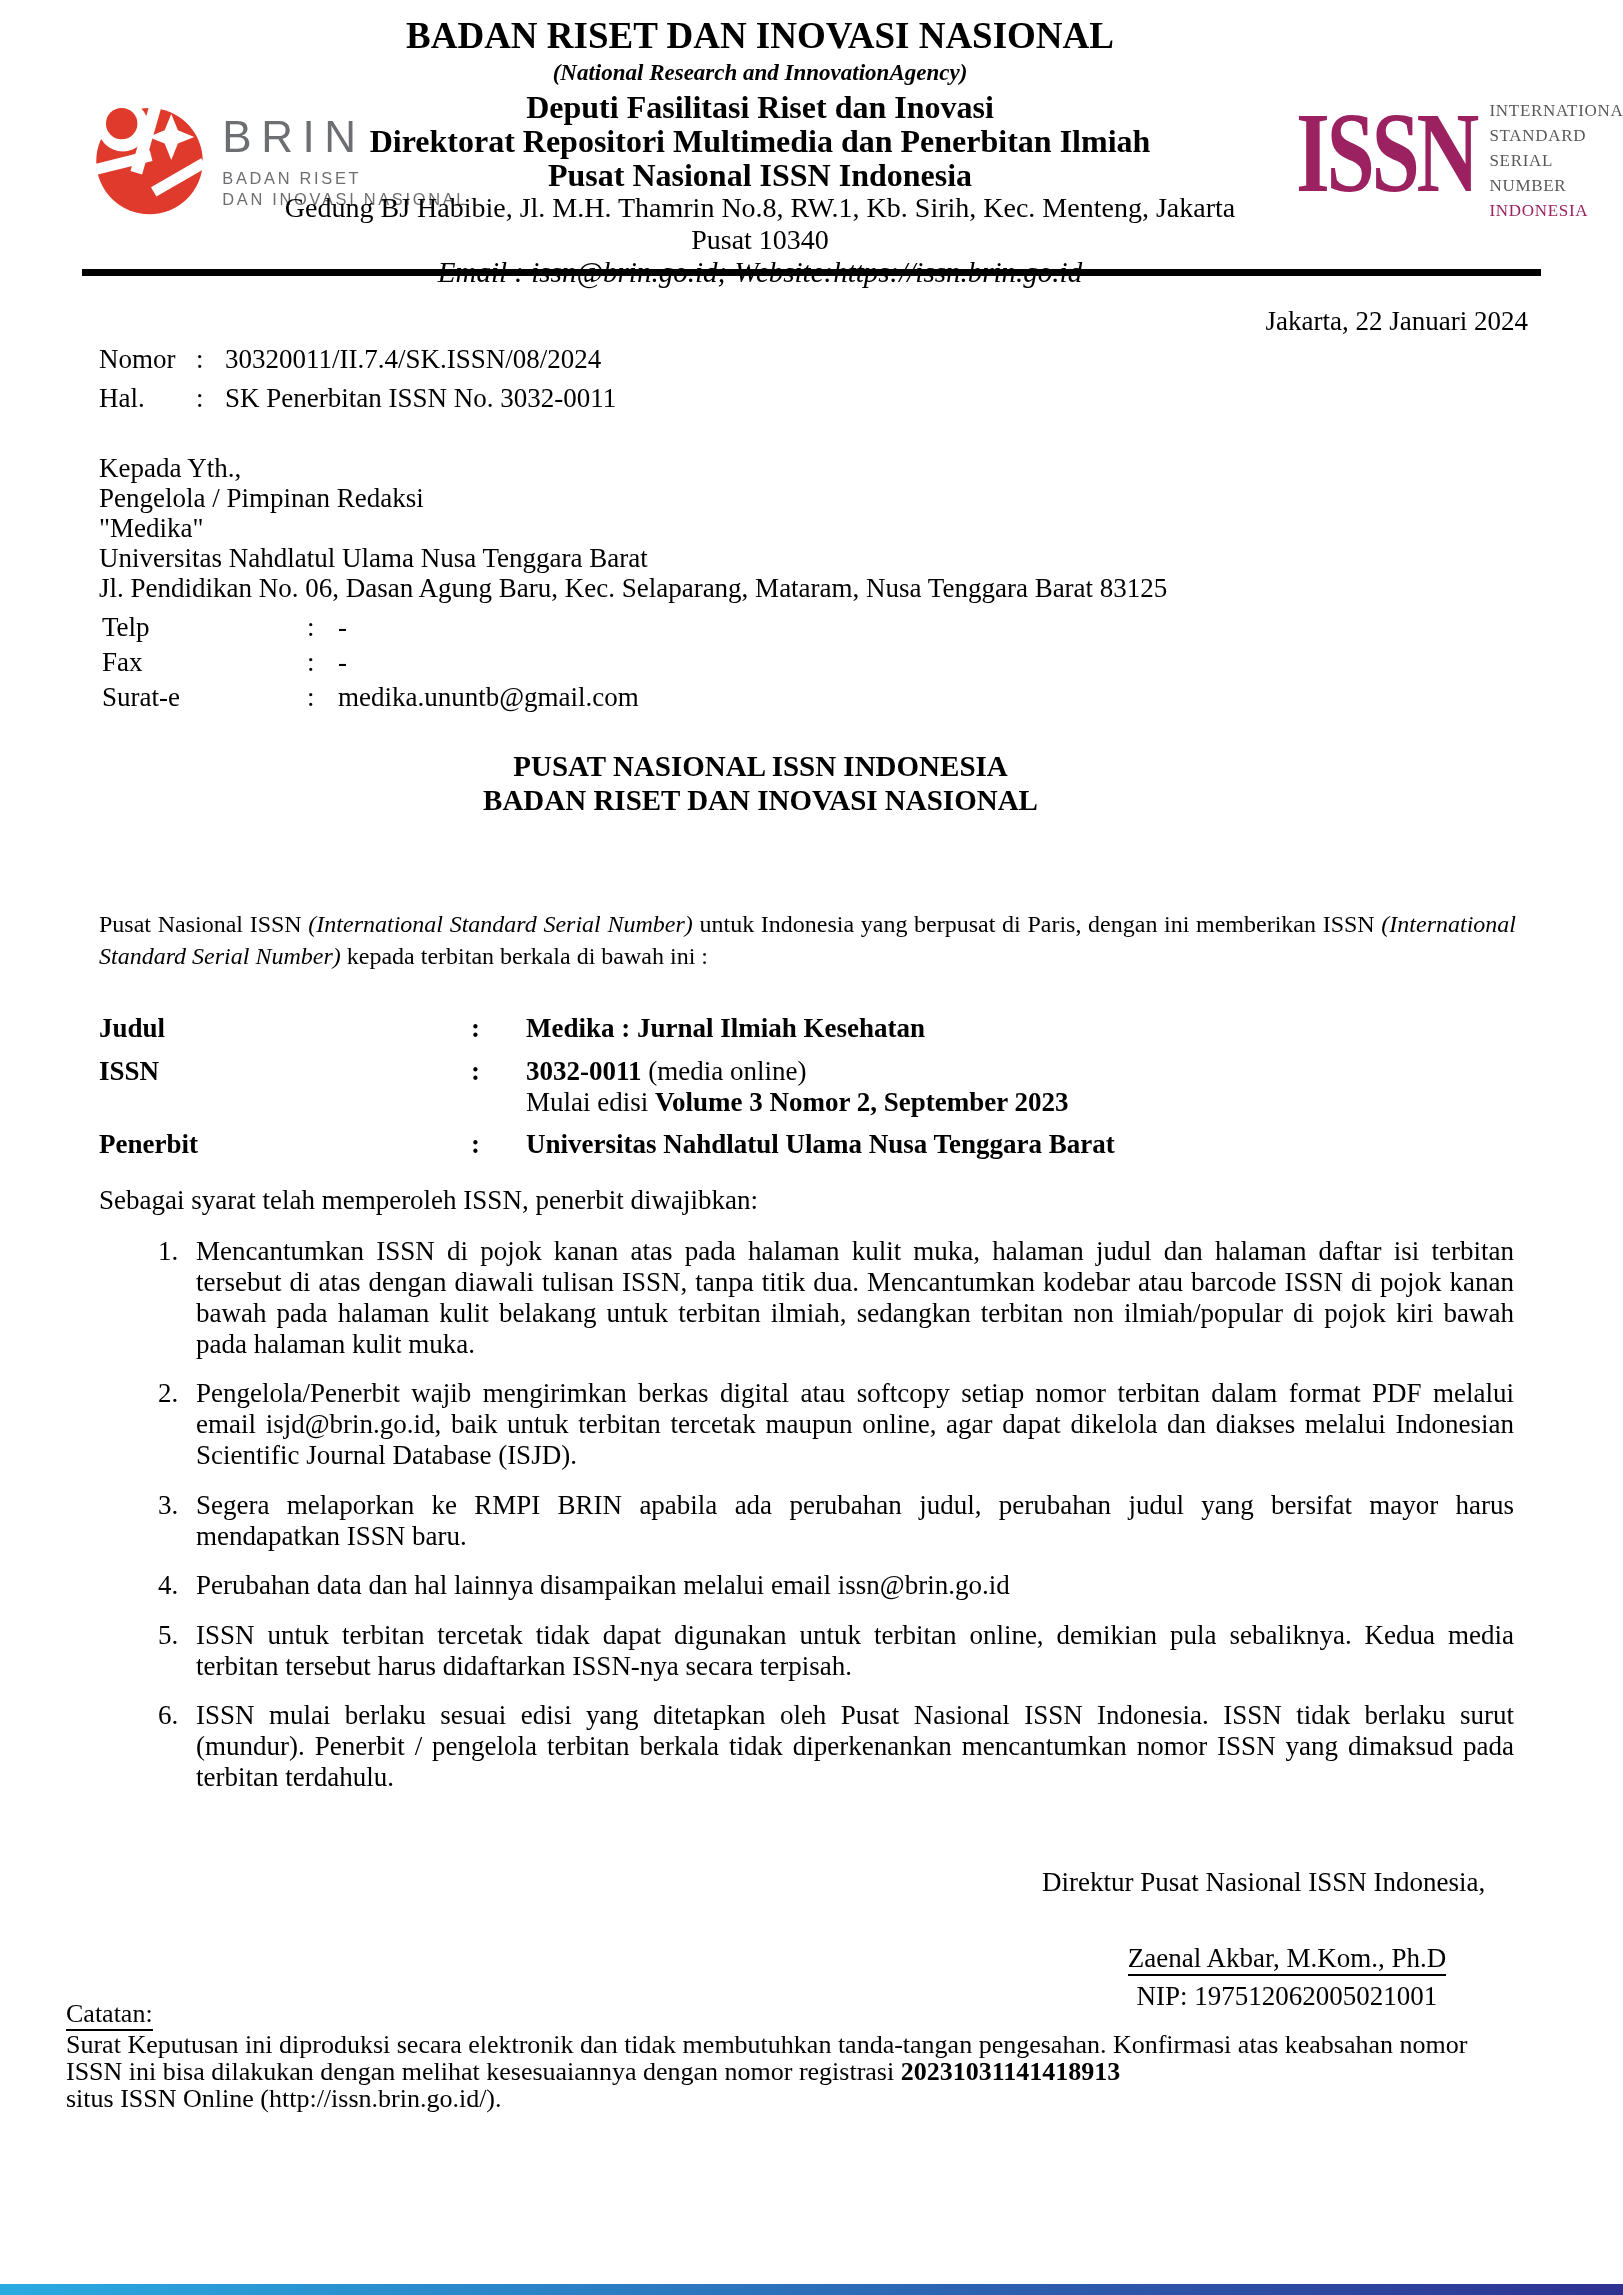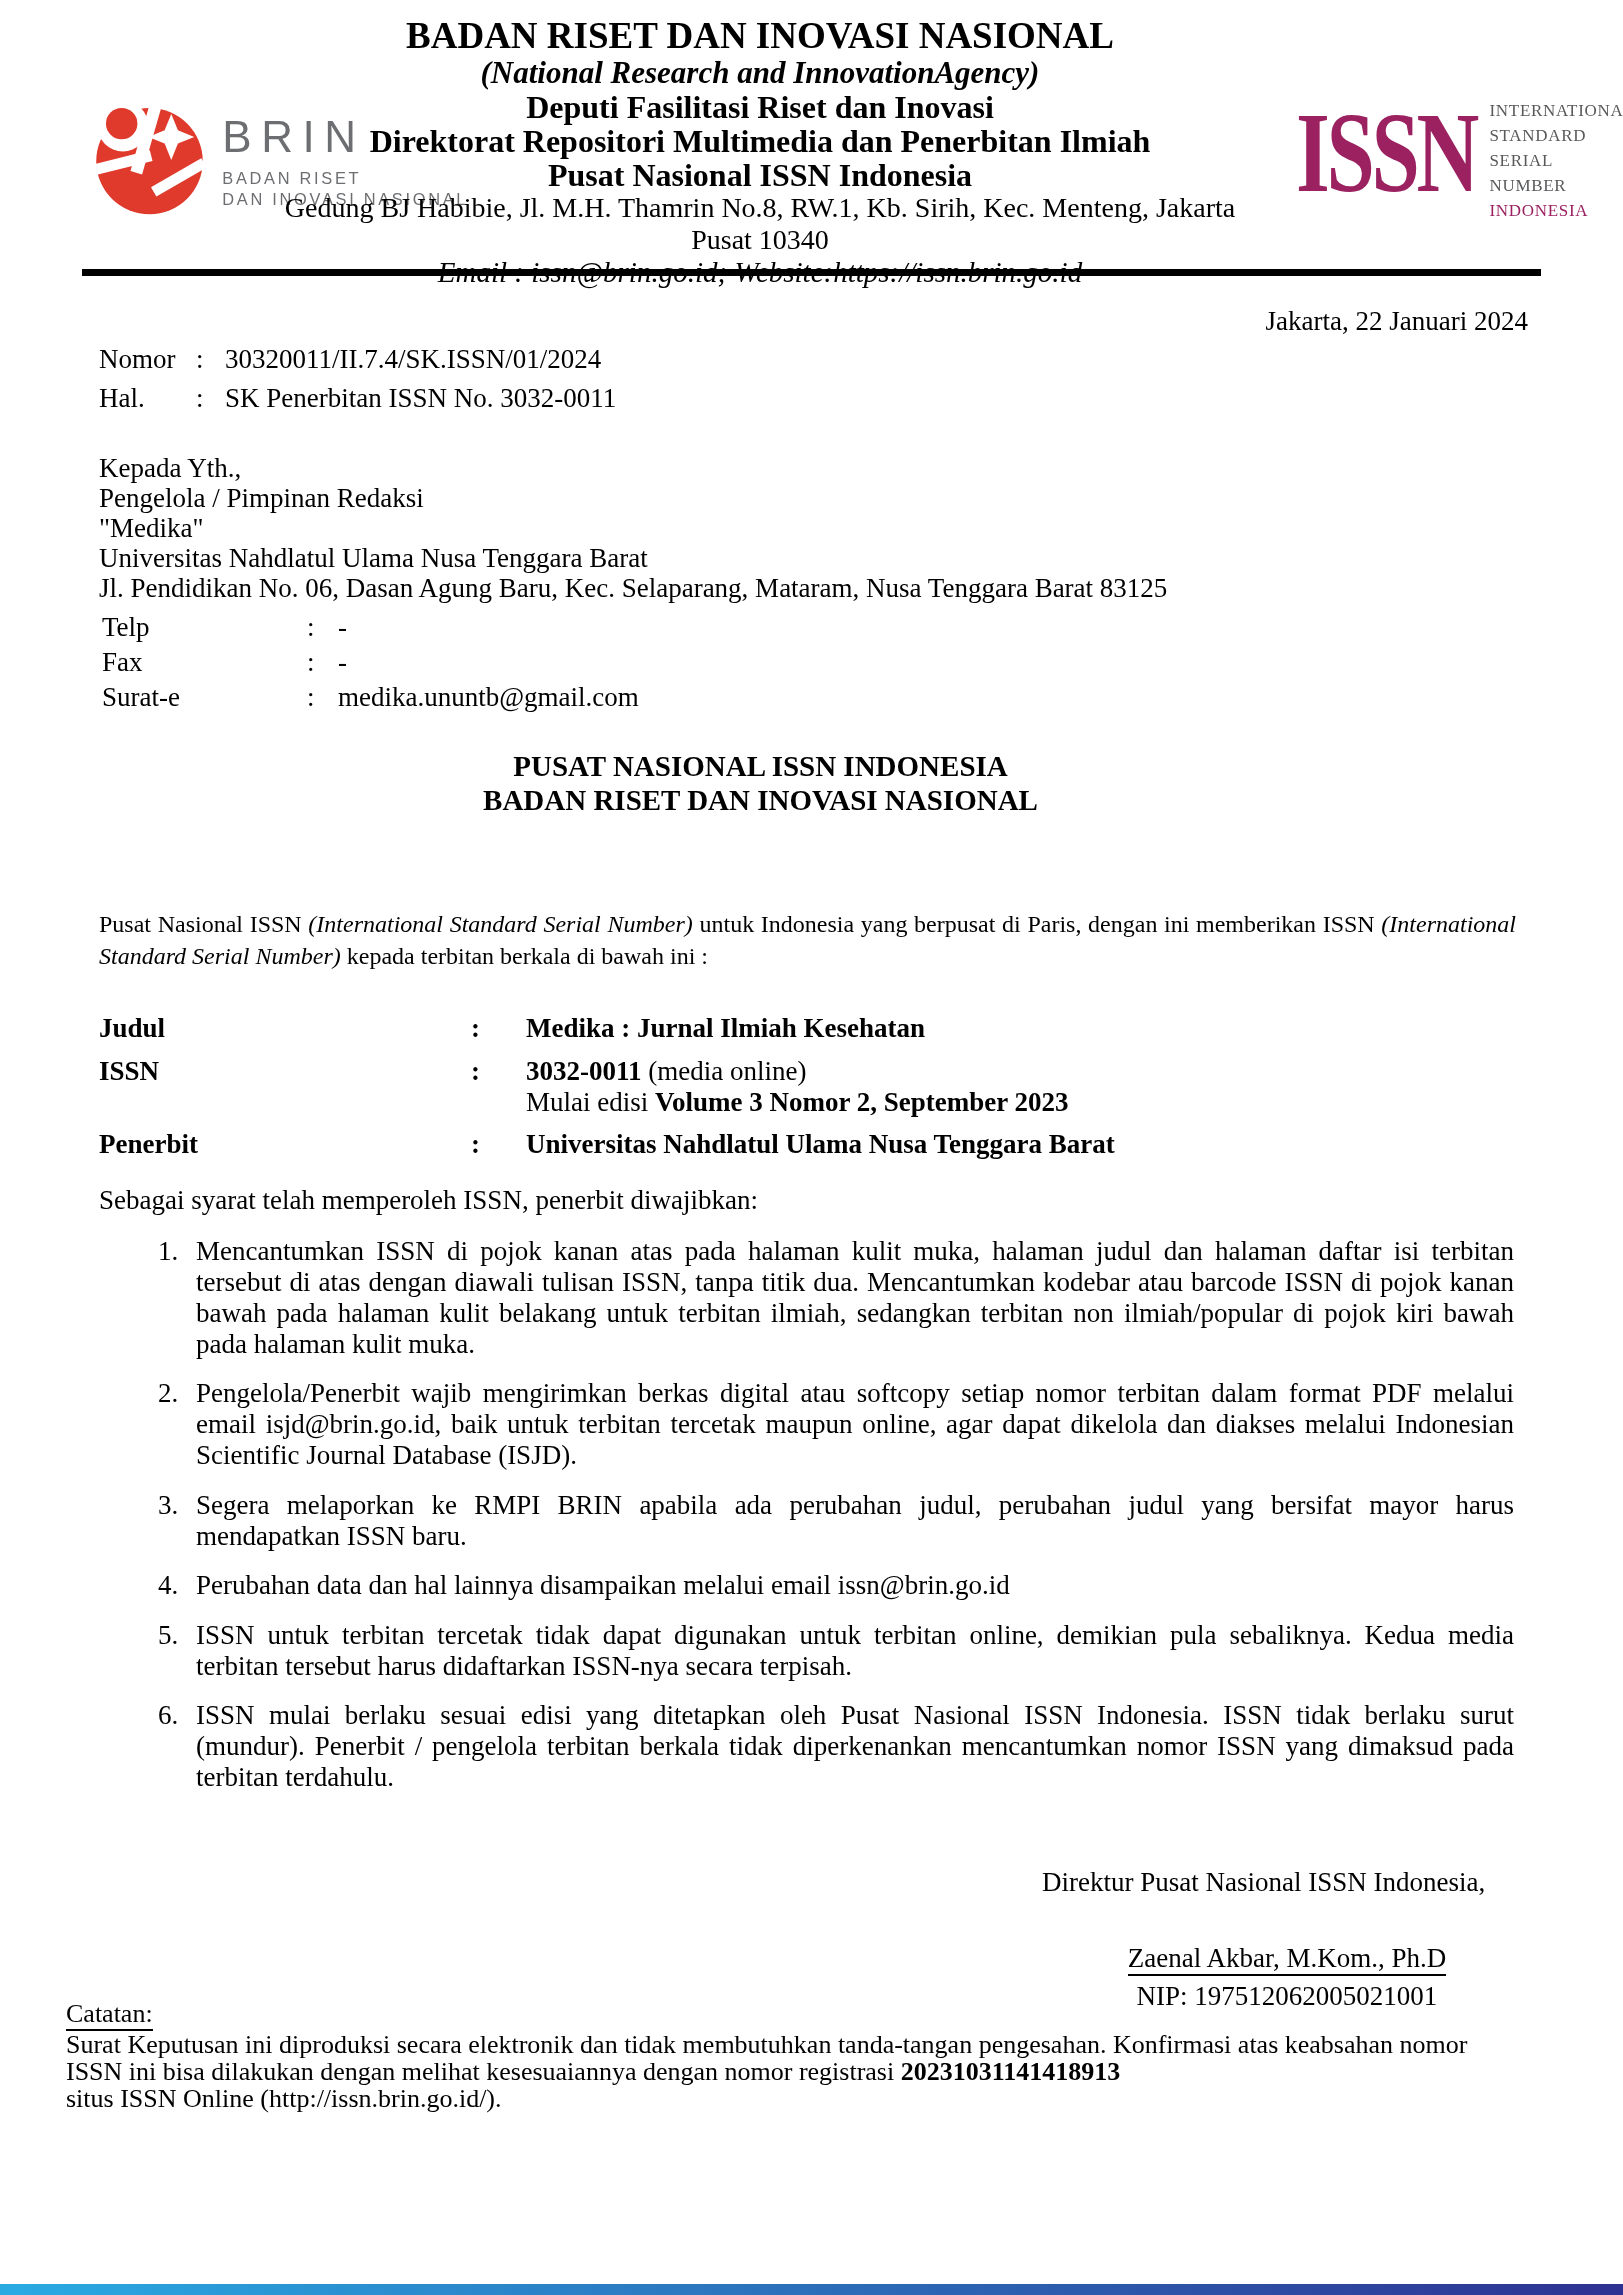--- a/index.html
+++ b/index.html
@@ -12,21 +12,21 @@
     color:#000;
     overflow:hidden;
   }
 
   
   .lh-center {
     position:absolute; left:170px; top:16.4px; width:1180px;
     text-align:center; line-height:1.08;
   }
   .lh-title   { font-size:37px; font-weight:bold; line-height:40px; }
-  .lh-en      { font-size:31px; font-weight:bold; font-style:italic; line-height:34px; }
+  .lh-en      { font-size:23px; font-weight:bold; font-style:italic; line-height:34px; }
   .lh-bold    { font-size:32px; font-weight:bold; line-height:34px; }
   .lh-addr    { font-size:28px; line-height:32px; }
   .lh-email   { font-size:29px; font-style:italic; line-height:32px; }
 
   .brin-logo { position:absolute; left:89px; top:97px; display:flex; align-items:flex-start; }
   .brin-mark { width:121px; height:121px; }
   .brin-text { margin-left:12.3px; padding-top:17.7px; font-family:"Liberation Sans",sans-serif; color:#6d6e71; }
   .brin-word { font-size:44px; letter-spacing:9.5px; font-weight:500; line-height:44px; }
   .brin-sub  { margin-top:9.5px; font-size:16.4px; font-weight:normal; letter-spacing:2.7px; line-height:21px; }
 
@@ -142,21 +142,21 @@
     </div>
   </div>
 
   <div class="head-rule"></div>
 
   <div class="dateline">Jakarta, 22 Januari 2024</div>
 
   <div class="meta-row row-nomor">
     <span class="meta-label">Nomor</span>
     <span class="meta-colon">:</span>
-    <span>30320011/II.7.4/SK.ISSN/01/2024</span>
+    <span>30320011/II.7.4/SK.ISSN/08/2024</span>
   </div>
   <div class="meta-row row-hal">
     <span class="meta-label">Hal.</span>
     <span class="meta-colon">:</span>
     <span>SK Penerbitan ISSN No. 3032-0011</span>
   </div>
 
   <div class="recipient">
     <div>Kepada Yth.,</div>
     <div>Pengelola / Pimpinan Redaksi</div>

